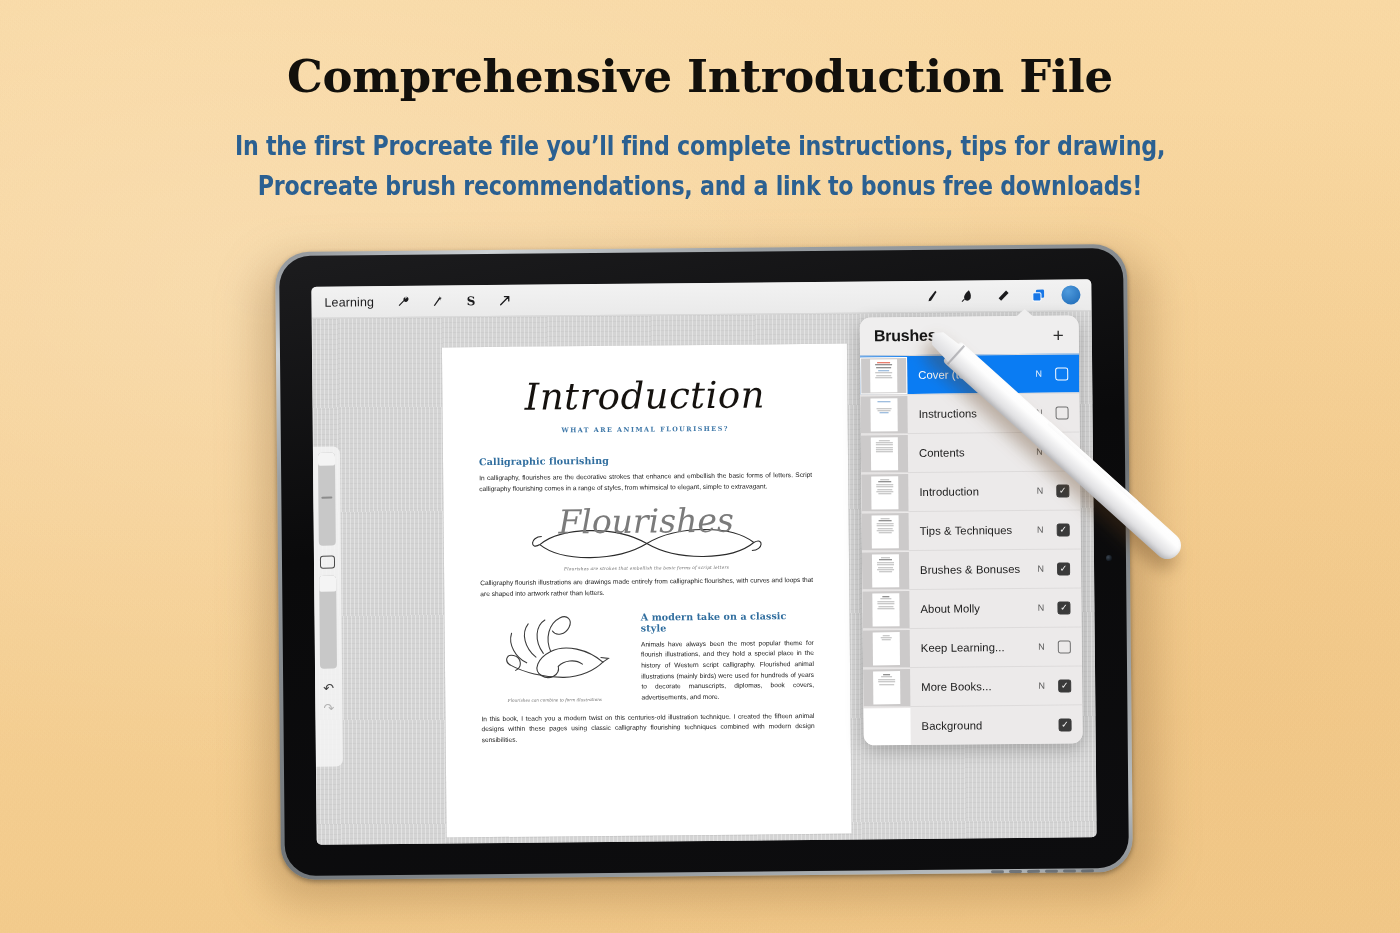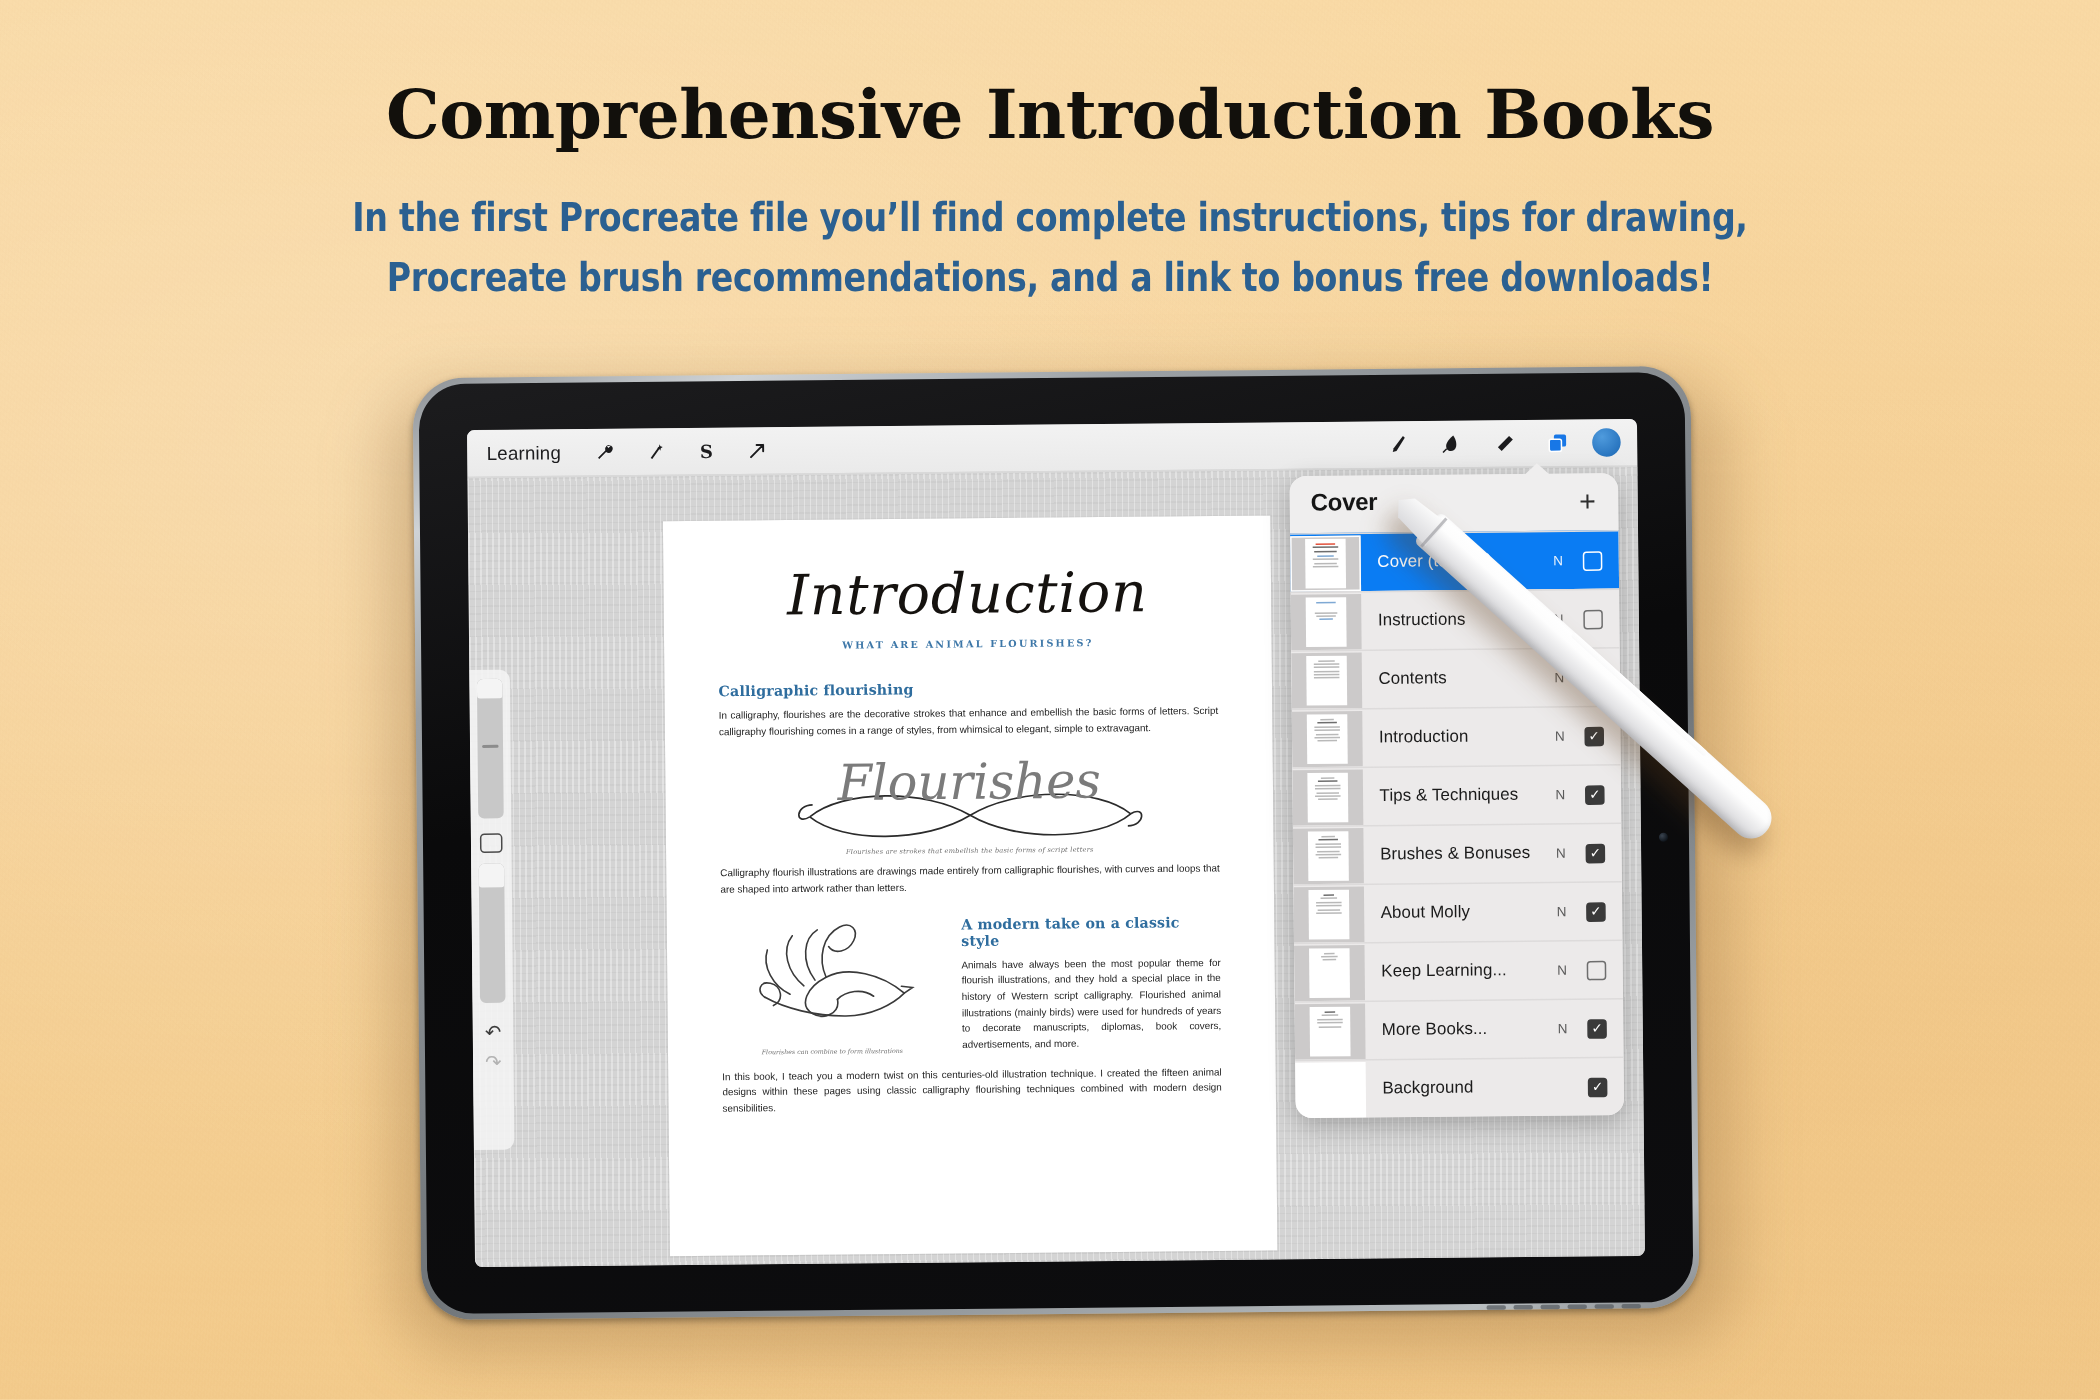--- a/index.html
+++ b/index.html
@@ -440,21 +440,21 @@
     border-radius: 2px;
   }
 </style>
 </head>
 <body>
 
 <div id="bg-texture"></div>
 <div id="bg-noise"></div>
 
 <div id="headings">
-  <div id="page-title">Comprehensive Introduction Books</div>
+  <div id="page-title">Comprehensive Introduction File</div>
   <div id="subtitle">
     <span class="sub-line">In the first Procreate file you’ll find complete instructions, tips for drawing,</span>
     <span class="sub-line">Procreate brush recommendations, and a link to bonus free downloads!</span>
   </div>
 </div>
 
 <div id="ipad">
   <div id="ipad-shadow"></div>
 
   <div id="ipad-body">
@@ -572,21 +572,21 @@
               <rect x="3" y="8" width="13" height="13" rx="2" fill="#1877e6" stroke="#ffffff" stroke-width="1.6"></rect>
             </svg>
           </div>
           <div id="color-swatch"></div>
         </div>
 
         <div id="layers-caret"></div>
 
         <div id="layers-panel">
           <div id="layers-header">
-            <div id="layers-title">Cover</div>
+            <div id="layers-title">Brushes</div>
             <div id="layers-add">+</div>
           </div>
           <div id="layers-list">
               <div class="layer-row selected">
                 <div class="layer-thumb">
                   <div class="thumb-page">
                     <span class="tl red" style="width: 60%;"></span>
                     <span class="tl dark" style="width: 70%;"></span>
                     <span class="tl dark" style="width: 66%;"></span>
                     <span class="tl blue" style="width: 50%;"></span>

